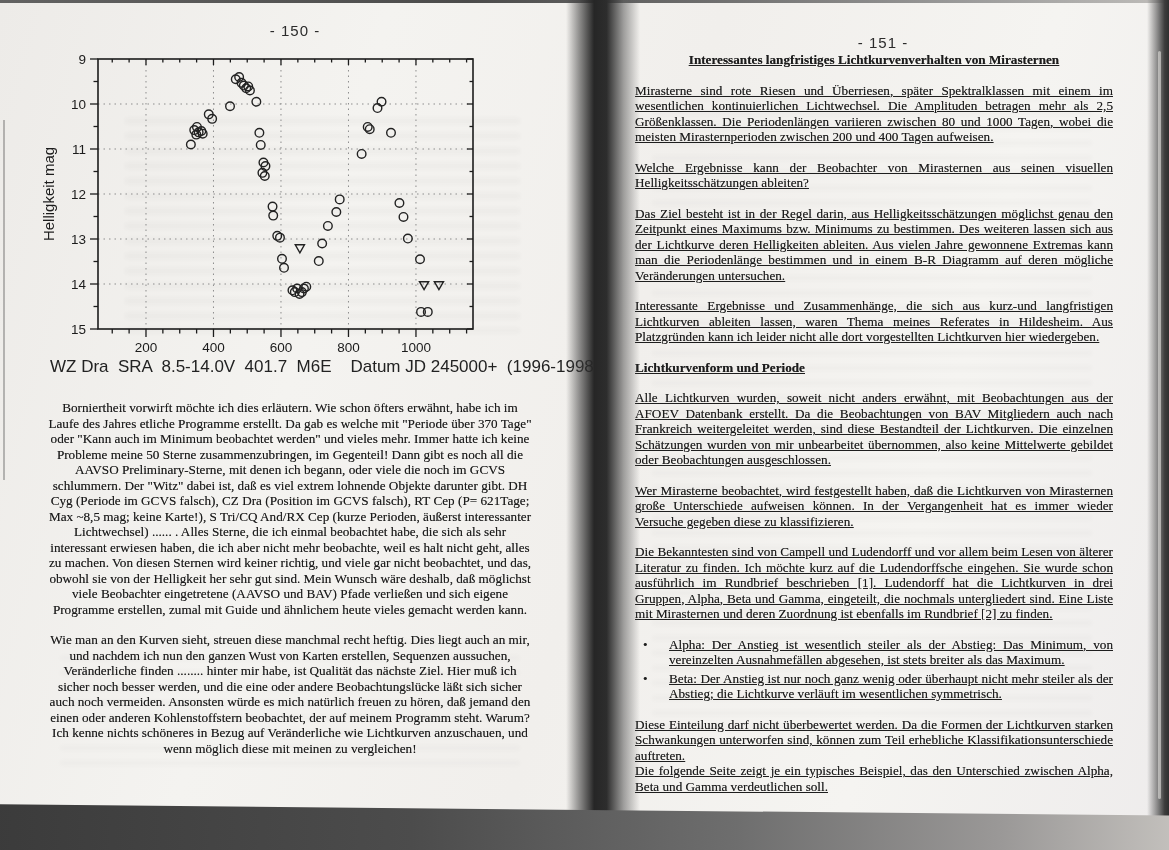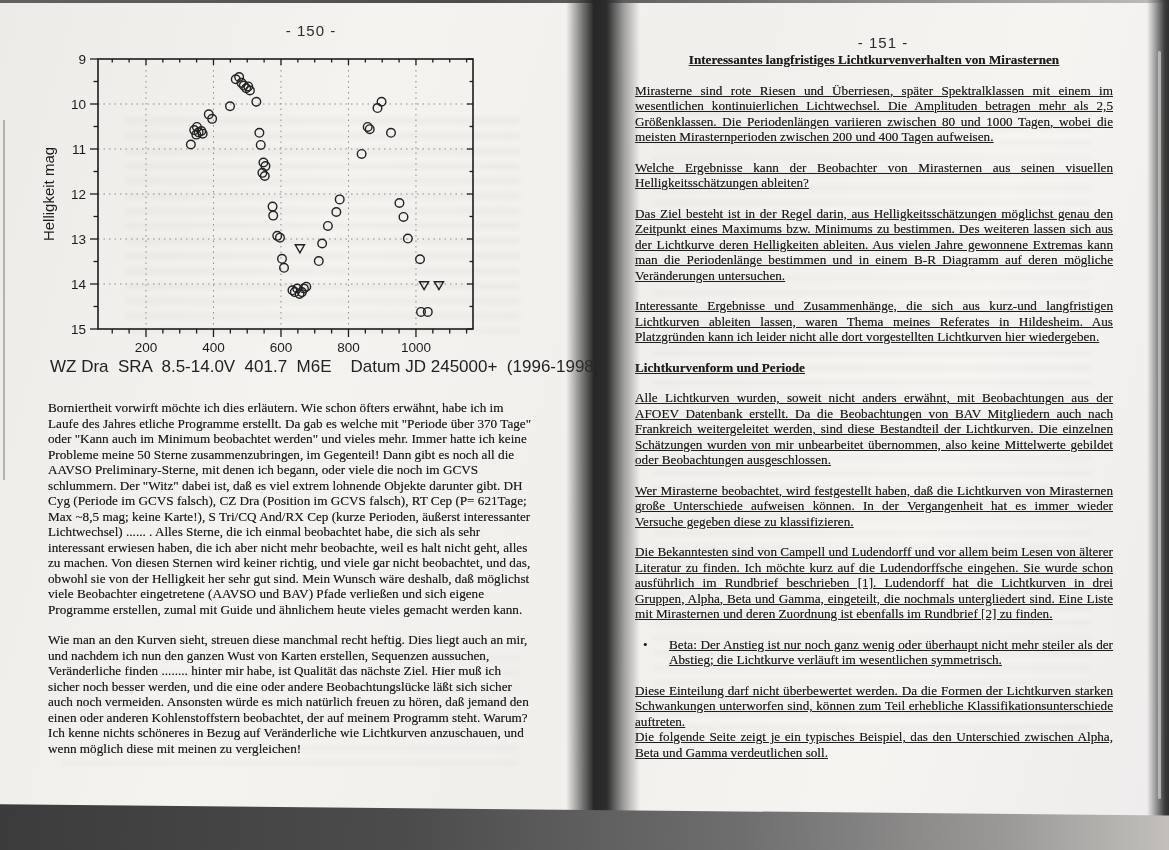--- a/index.html
+++ b/index.html
@@ -23,40 +23,40 @@
   .edge-left{position:absolute;left:3px;top:120px;width:2px;height:360px;background:rgba(70,70,70,.35);}
   .ghost{position:absolute;pointer-events:none;
     background:repeating-linear-gradient(180deg,rgba(45,45,45,.55) 0px,rgba(45,45,45,.55) 6px,rgba(0,0,0,0) 6px,rgba(0,0,0,0) 15px);
     filter:blur(2px);}
   .ghost.g1{left:125px;top:118px;width:395px;height:215px;opacity:.055;}
   .ghost.g2{left:60px;top:640px;width:460px;height:130px;opacity:.03;}
   .ghost.g3{left:652px;top:95px;width:440px;height:640px;opacity:.03;}
   
   .page-num{position:absolute;font-family:"Liberation Sans",sans-serif;font-size:15px;
     letter-spacing:1px;color:#2b2b2b;text-align:center;width:110px;}
-  #pn-left{left:256px;top:22px;}
+  #pn-left{left:240px;top:22px;}
   #pn-right{left:828px;top:34px;}
   
   #chart-wrap{position:absolute;left:40px;top:40px;width:505px;height:315px;}
   #lightcurve-svg{width:505px;height:315px;display:block;}
   .grid{stroke:#8d8d8d;stroke-width:1;stroke-dasharray:1.5 4;fill:none;}
   .frame{fill:none;stroke:#1c1c1c;stroke-width:1.6;}
   .tick{stroke:#1c1c1c;stroke-width:1.3;}
   .pt{fill:none;stroke:#222;stroke-width:1.4;}
   .xlab,.ylab{font-family:"Liberation Sans",sans-serif;font-size:13.5px;fill:#1c1c1c;}
   .xlab{text-anchor:middle;}
   .ylab{text-anchor:end;}
   .axis-title{font-family:"Liberation Sans",sans-serif;font-size:15px;fill:#1c1c1c;text-anchor:middle;}
   #figure-caption{position:absolute;left:50px;top:357px;width:505px;
     font-family:"Liberation Sans",sans-serif;font-size:17px;color:#222;white-space:pre;}
   
   .textcol p{margin:0 0 15px;font-size:13.2px;line-height:15.5px;color:#1c1c1c;
     text-shadow:0 0 .4px rgba(0,0,0,.5);}
   #left-text{position:absolute;left:48px;top:400px;width:484px;text-align:left;}
-  #left-text p{text-align:left;}
+  #left-text p{text-align:center;}
   #right-text{position:absolute;left:635px;top:52px;width:478px;text-decoration:underline;}
   #right-text p{text-align:justify;}
   .doc-title{font-weight:bold;text-align:center !important;font-size:13.6px;line-height:16px;
     margin:0 0 16px;text-shadow:0 0 .4px rgba(0,0,0,.5);}
   .section-heading{font-weight:bold;font-size:13.4px;line-height:16px;margin:0 0 16px;
     text-shadow:0 0 .4px rgba(0,0,0,.5);}
   ul.bullets{list-style:none;margin:0 0 15px;padding:0 0 0 34px;}
   ul.bullets li{position:relative;font-size:13.2px;line-height:15.5px;text-align:justify;
     margin:0 0 3px;color:#1c1c1c;text-shadow:0 0 .4px rgba(0,0,0,.5);}
   ul.bullets li::before{content:"\2022";position:absolute;left:-26px;top:0;font-size:13px;}
@@ -250,20 +250,21 @@
       <p>Das Ziel besteht ist in der Regel darin, aus Helligkeitsschätzungen möglichst genau den Zeitpunkt eines Maximums bzw. Minimums zu bestimmen. Des weiteren lassen sich aus der Lichtkurve deren Helligkeiten ableiten. Aus vielen Jahre gewonnene Extremas kann man die Periodenlänge bestimmen und in einem B-R Diagramm auf deren mögliche Veränderungen untersuchen.</p>
       <p>Interessante Ergebnisse und Zusammenhänge, die sich aus kurz-und langfristigen Lichtkurven ableiten lassen, waren Thema meines Referates in Hildesheim. Aus Platzgründen kann ich leider nicht alle dort vorgestellten Lichtkurven hier wiedergeben.</p>
     </div>
   <p class="section-heading">Lichtkurvenform und Periode</p>
   <div>
       <p>Alle Lichtkurven wurden, soweit nicht anders erwähnt, mit Beobachtungen aus der AFOEV Datenbank erstellt. Da die Beobachtungen von BAV Mitgliedern auch nach Frankreich weitergeleitet werden, sind diese Bestandteil der Lichtkurven. Die einzelnen Schätzungen wurden von mir unbearbeitet übernommen, also keine Mittelwerte gebildet oder Beobachtungen ausgeschlossen.</p>
       <p>Wer Mirasterne beobachtet, wird festgestellt haben, daß die Lichtkurven von Mirasternen große Unterschiede aufweisen können. In der Vergangenheit hat es immer wieder Versuche gegeben diese zu klassifizieren.</p>
       <p>Die Bekanntesten sind von Campell und Ludendorff und vor allem beim Lesen von älterer Literatur zu finden. Ich möchte kurz auf die Ludendorffsche eingehen. Sie wurde schon ausführlich im Rundbrief beschrieben [1]. Ludendorff hat die Lichtkurven in drei Gruppen, Alpha, Beta und Gamma, eingeteilt, die nochmals untergliedert sind. Eine Liste mit Mirasternen und deren Zuordnung ist ebenfalls im Rundbrief [2] zu finden.</p>
     </div>
   <ul class="bullets">
+      <li>Alpha: Der Anstieg ist wesentlich steiler als der Abstieg: Das Minimum, von vereinzelten Ausnahmefällen abgesehen, ist stets breiter als das Maximum.</li>
       <li>Beta: Der Anstieg ist nur noch ganz wenig oder überhaupt nicht mehr steiler als der Abstieg; die Lichtkurve verläuft im wesentlichen symmetrisch.</li>
     </ul>
   <div class="after-block">
       <p>Diese Einteilung darf nicht überbewertet werden. Da die Formen der Lichtkurven starken Schwankungen unterworfen sind, können zum Teil erhebliche Klassifikationsunterschiede auftreten.</p>
       <p>Die folgende Seite zeigt je ein typisches Beispiel, das den Unterschied zwischen Alpha, Beta und Gamma verdeutlichen soll.</p>
     </div>
 </div>
 
 <div class="gutter"></div>
 <div class="edge-right">

